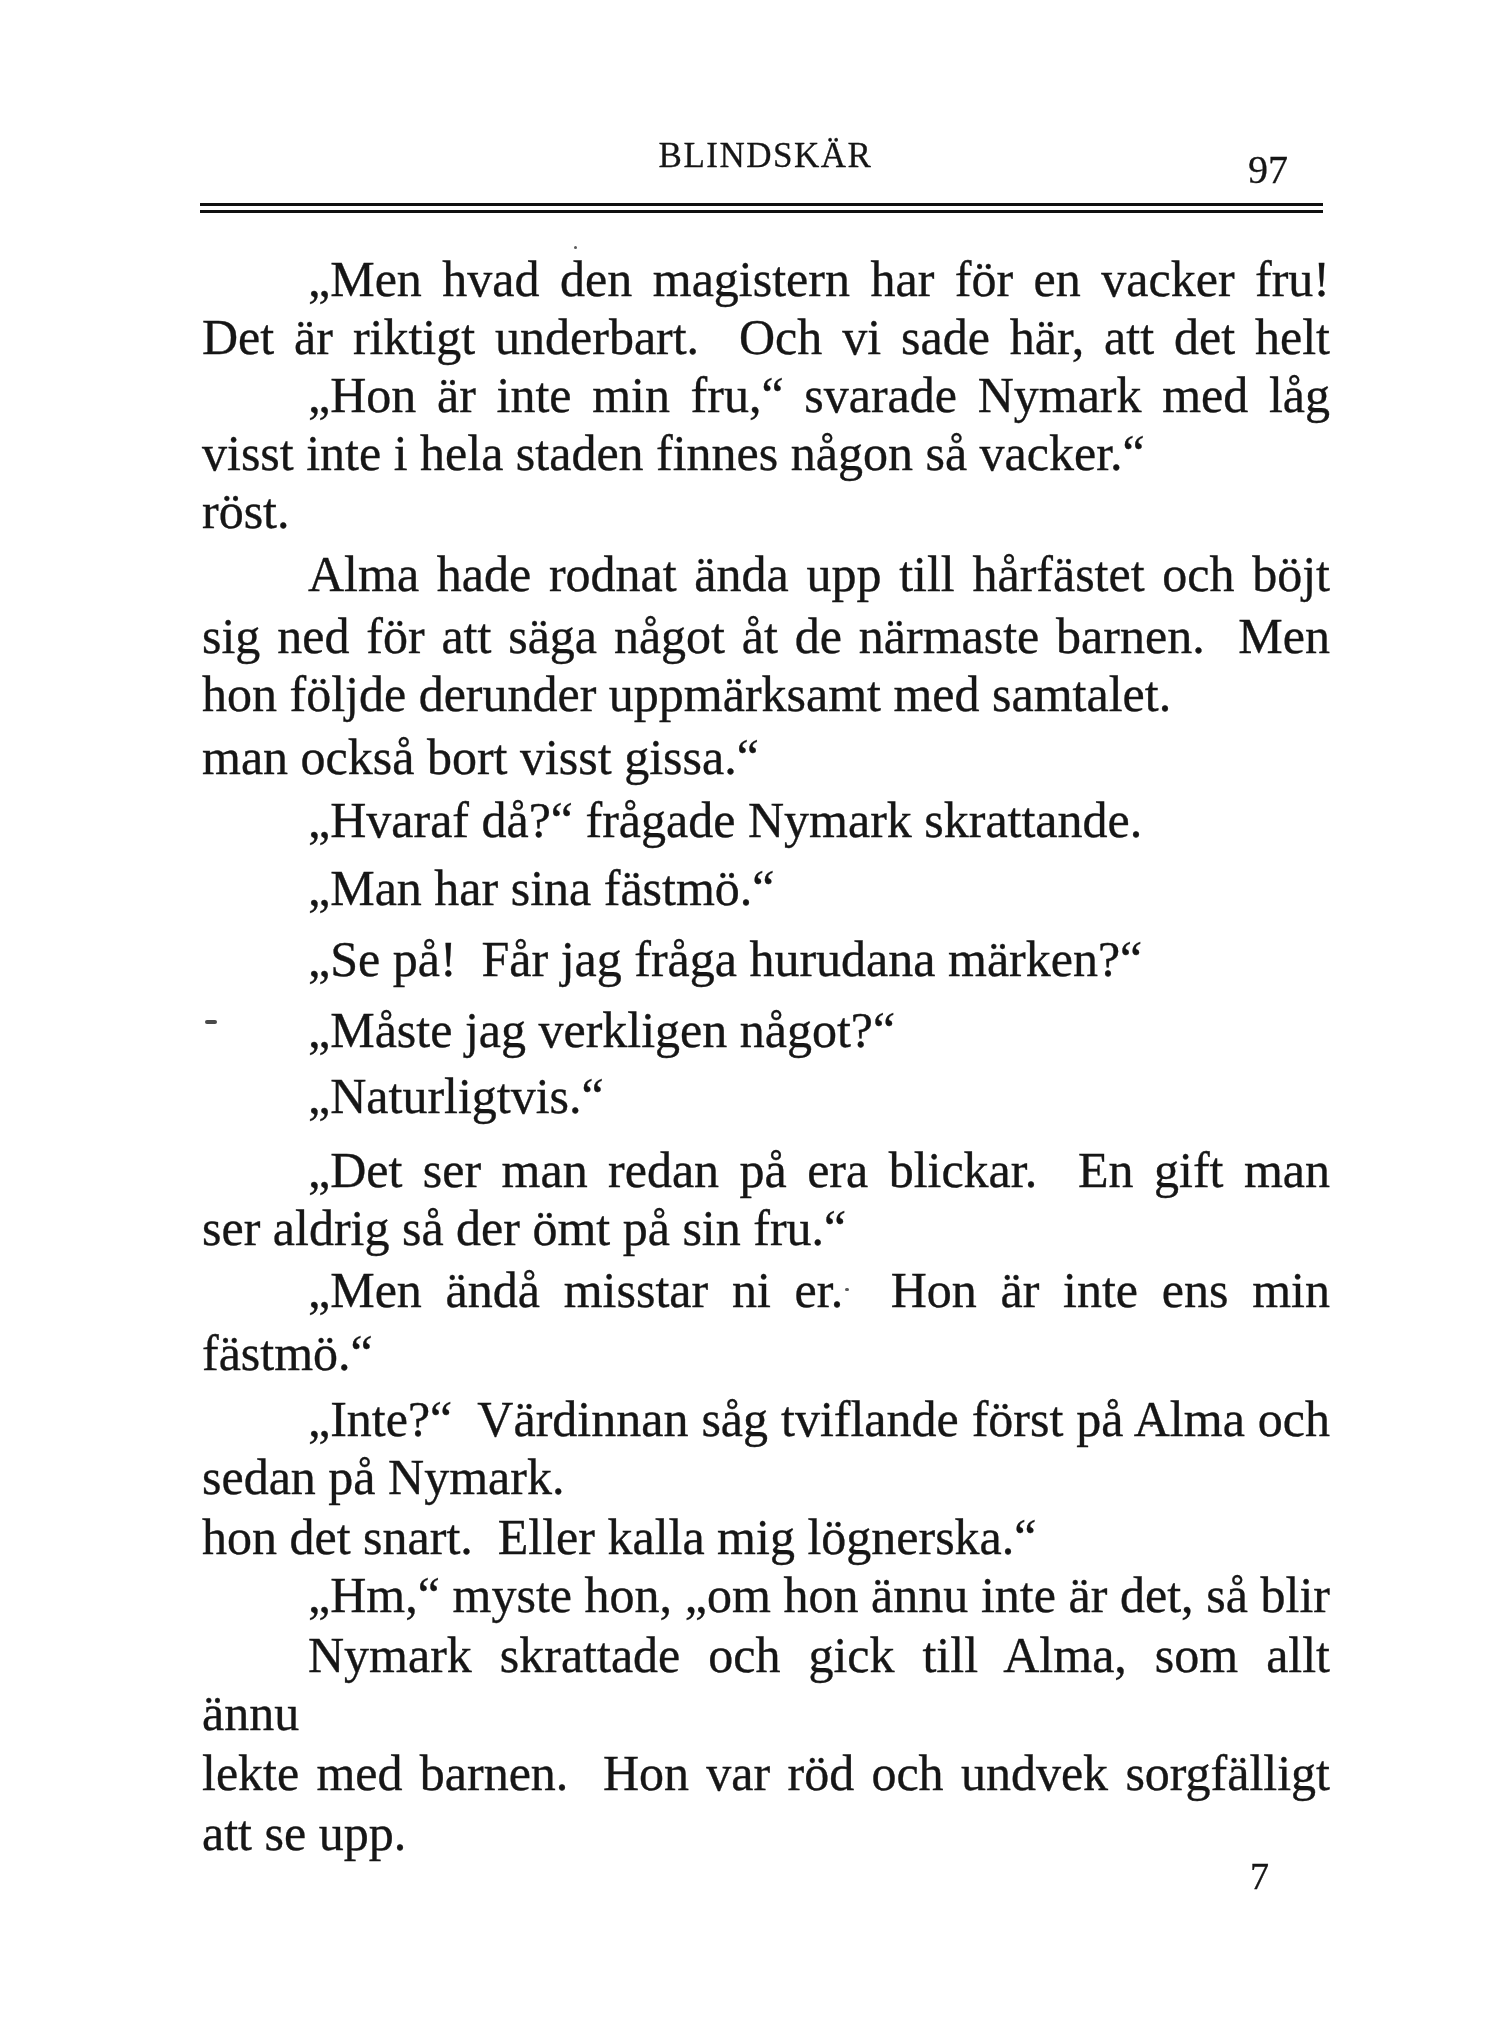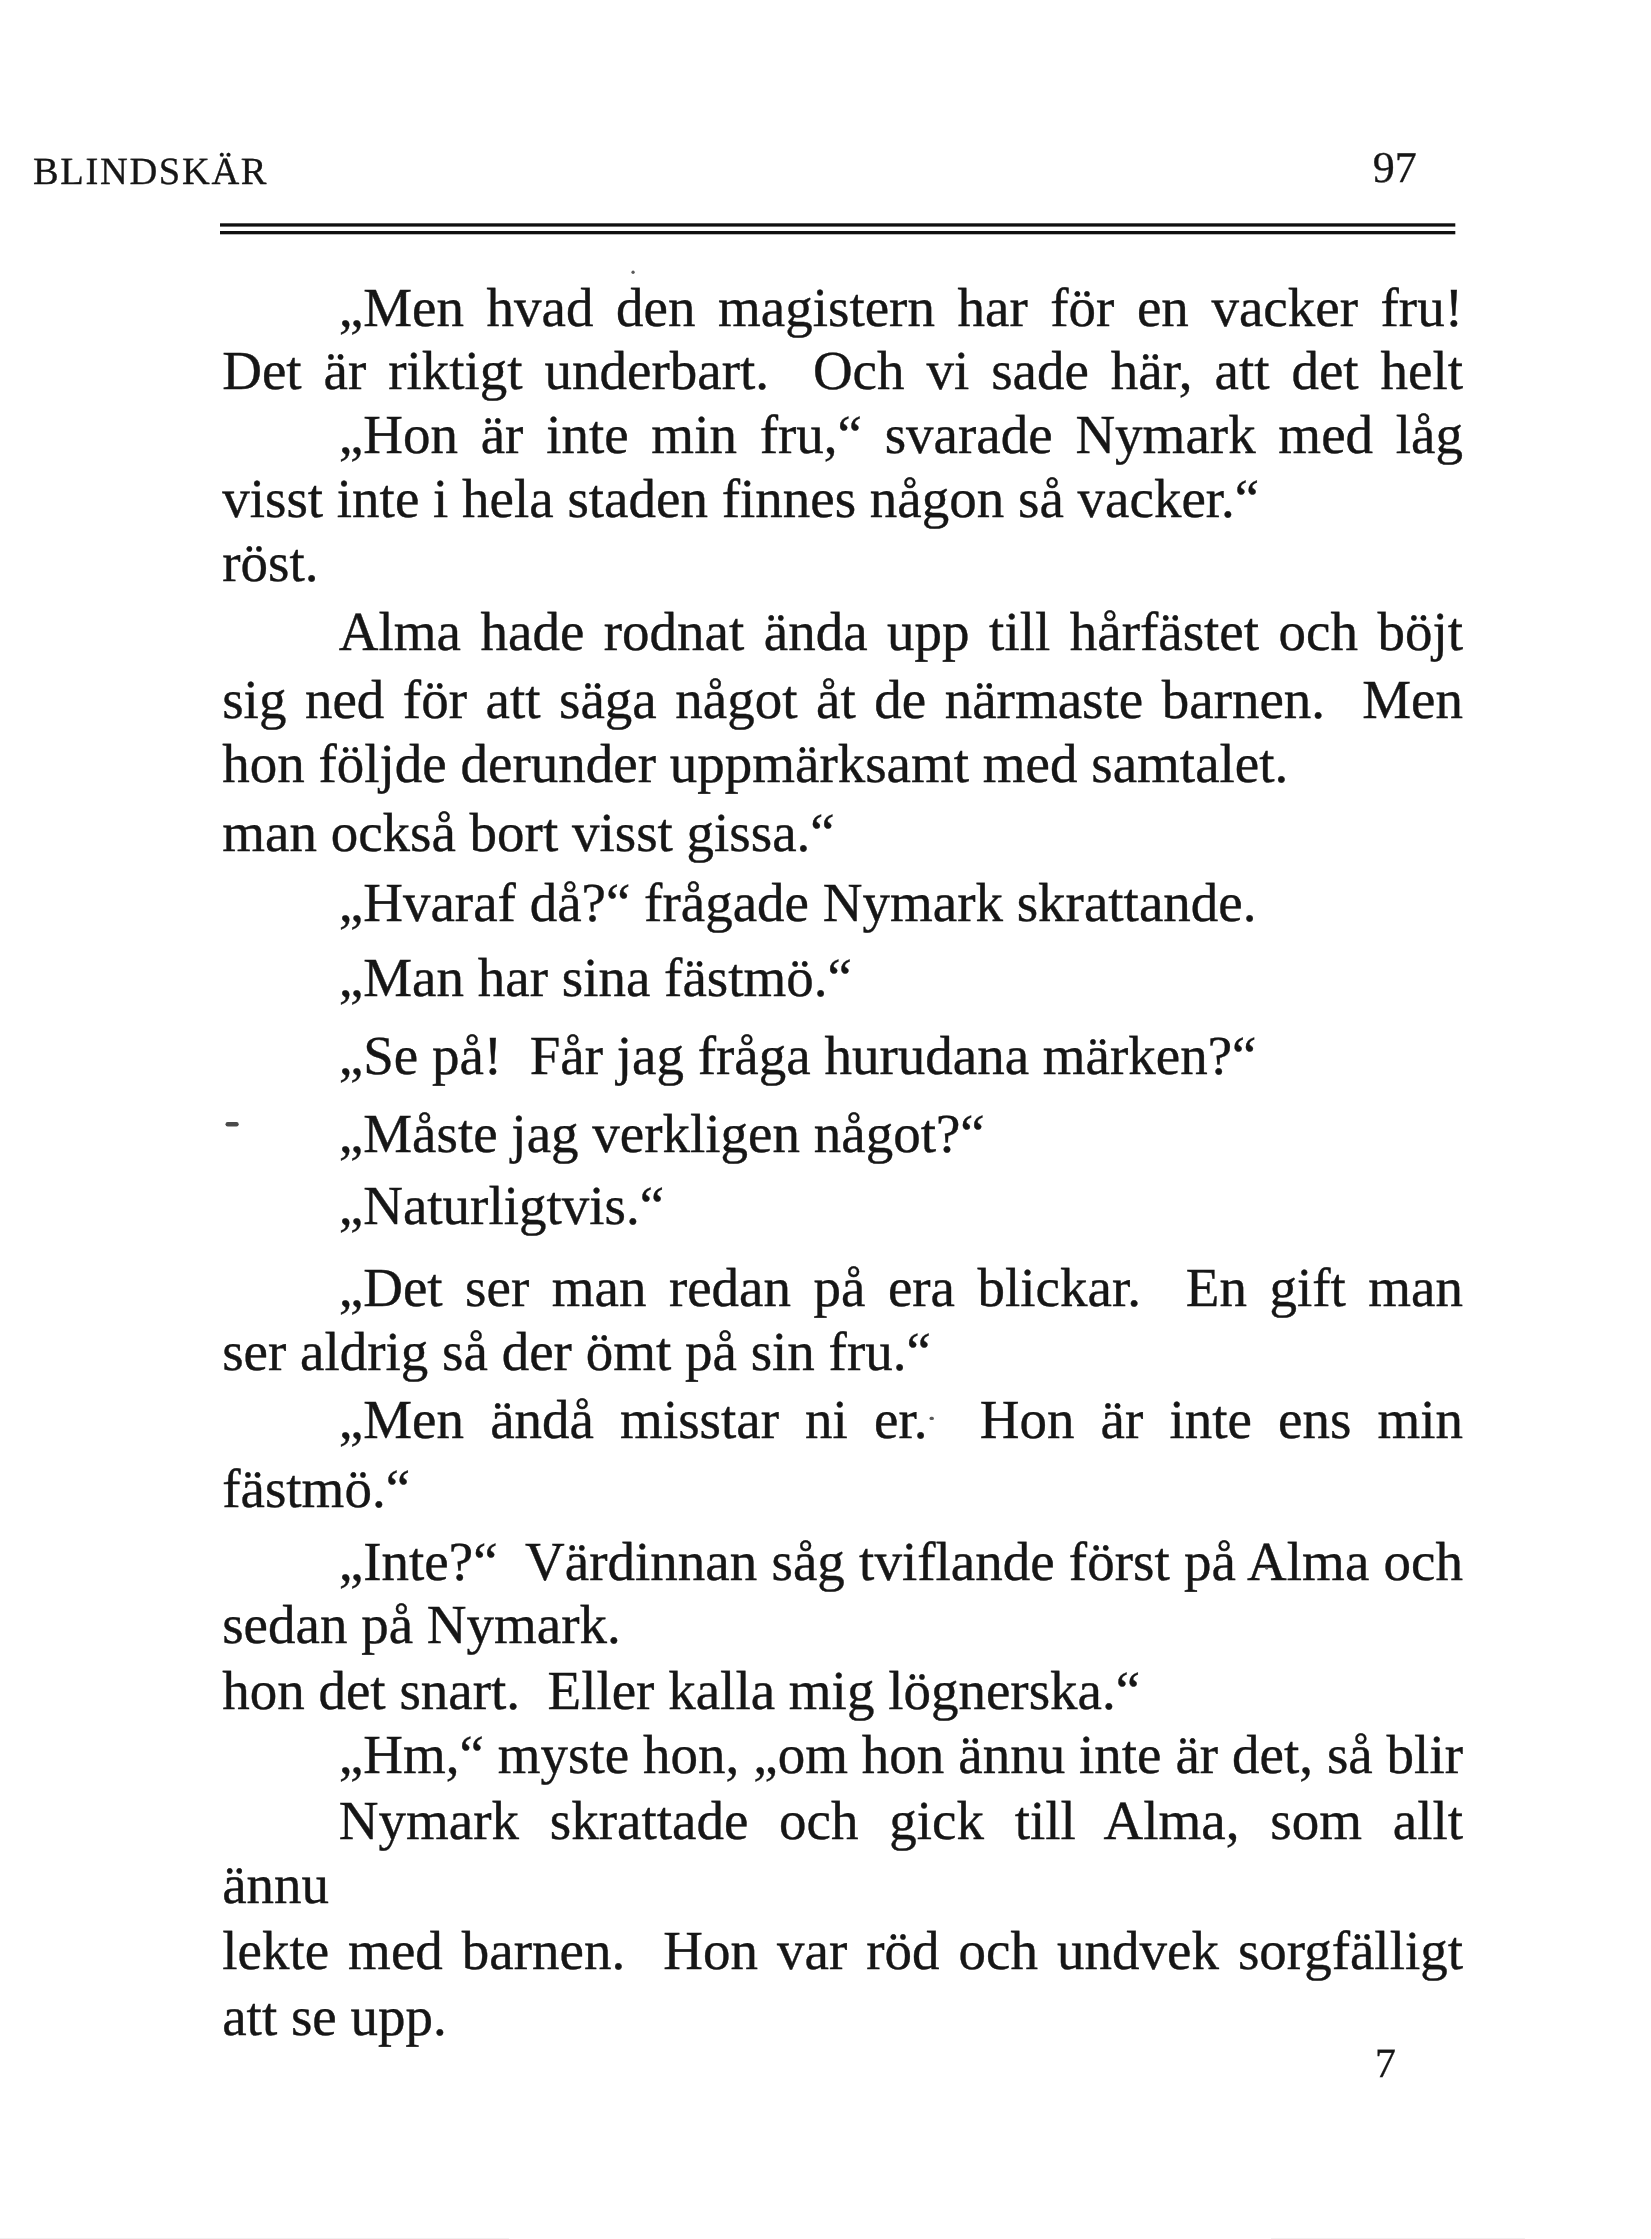--- a/index.html
+++ b/index.html
@@ -7,26 +7,26 @@
     position:relative;
     width:1501px;height:2035px;
     margin:0 auto;
     background:#ffffff;
     font-family:"Liberation Serif","DejaVu Serif",serif;
     color:#161616;
     overflow:hidden;
   }
   .running-title{
     position:absolute;top:136px;left:30px;right:0;
-    text-align:left;
+    text-align:center;
     font-size:35px;letter-spacing:1.5px;
     -webkit-text-stroke:0.3px #161616;
   }
   .page-number{
-    position:absolute;top:128px;left:1248px;
+    position:absolute;top:146px;left:1248px;
     font-size:40px;
     -webkit-text-stroke:0.3px #161616;
   }
   .double-rule{
     position:absolute;top:203px;left:200px;width:1123px;height:4px;
     border-top:3px solid #101010;
     border-bottom:3px solid #101010;
   }
   .body-text{
     position:absolute;top:250px;left:202px;width:1128px;

